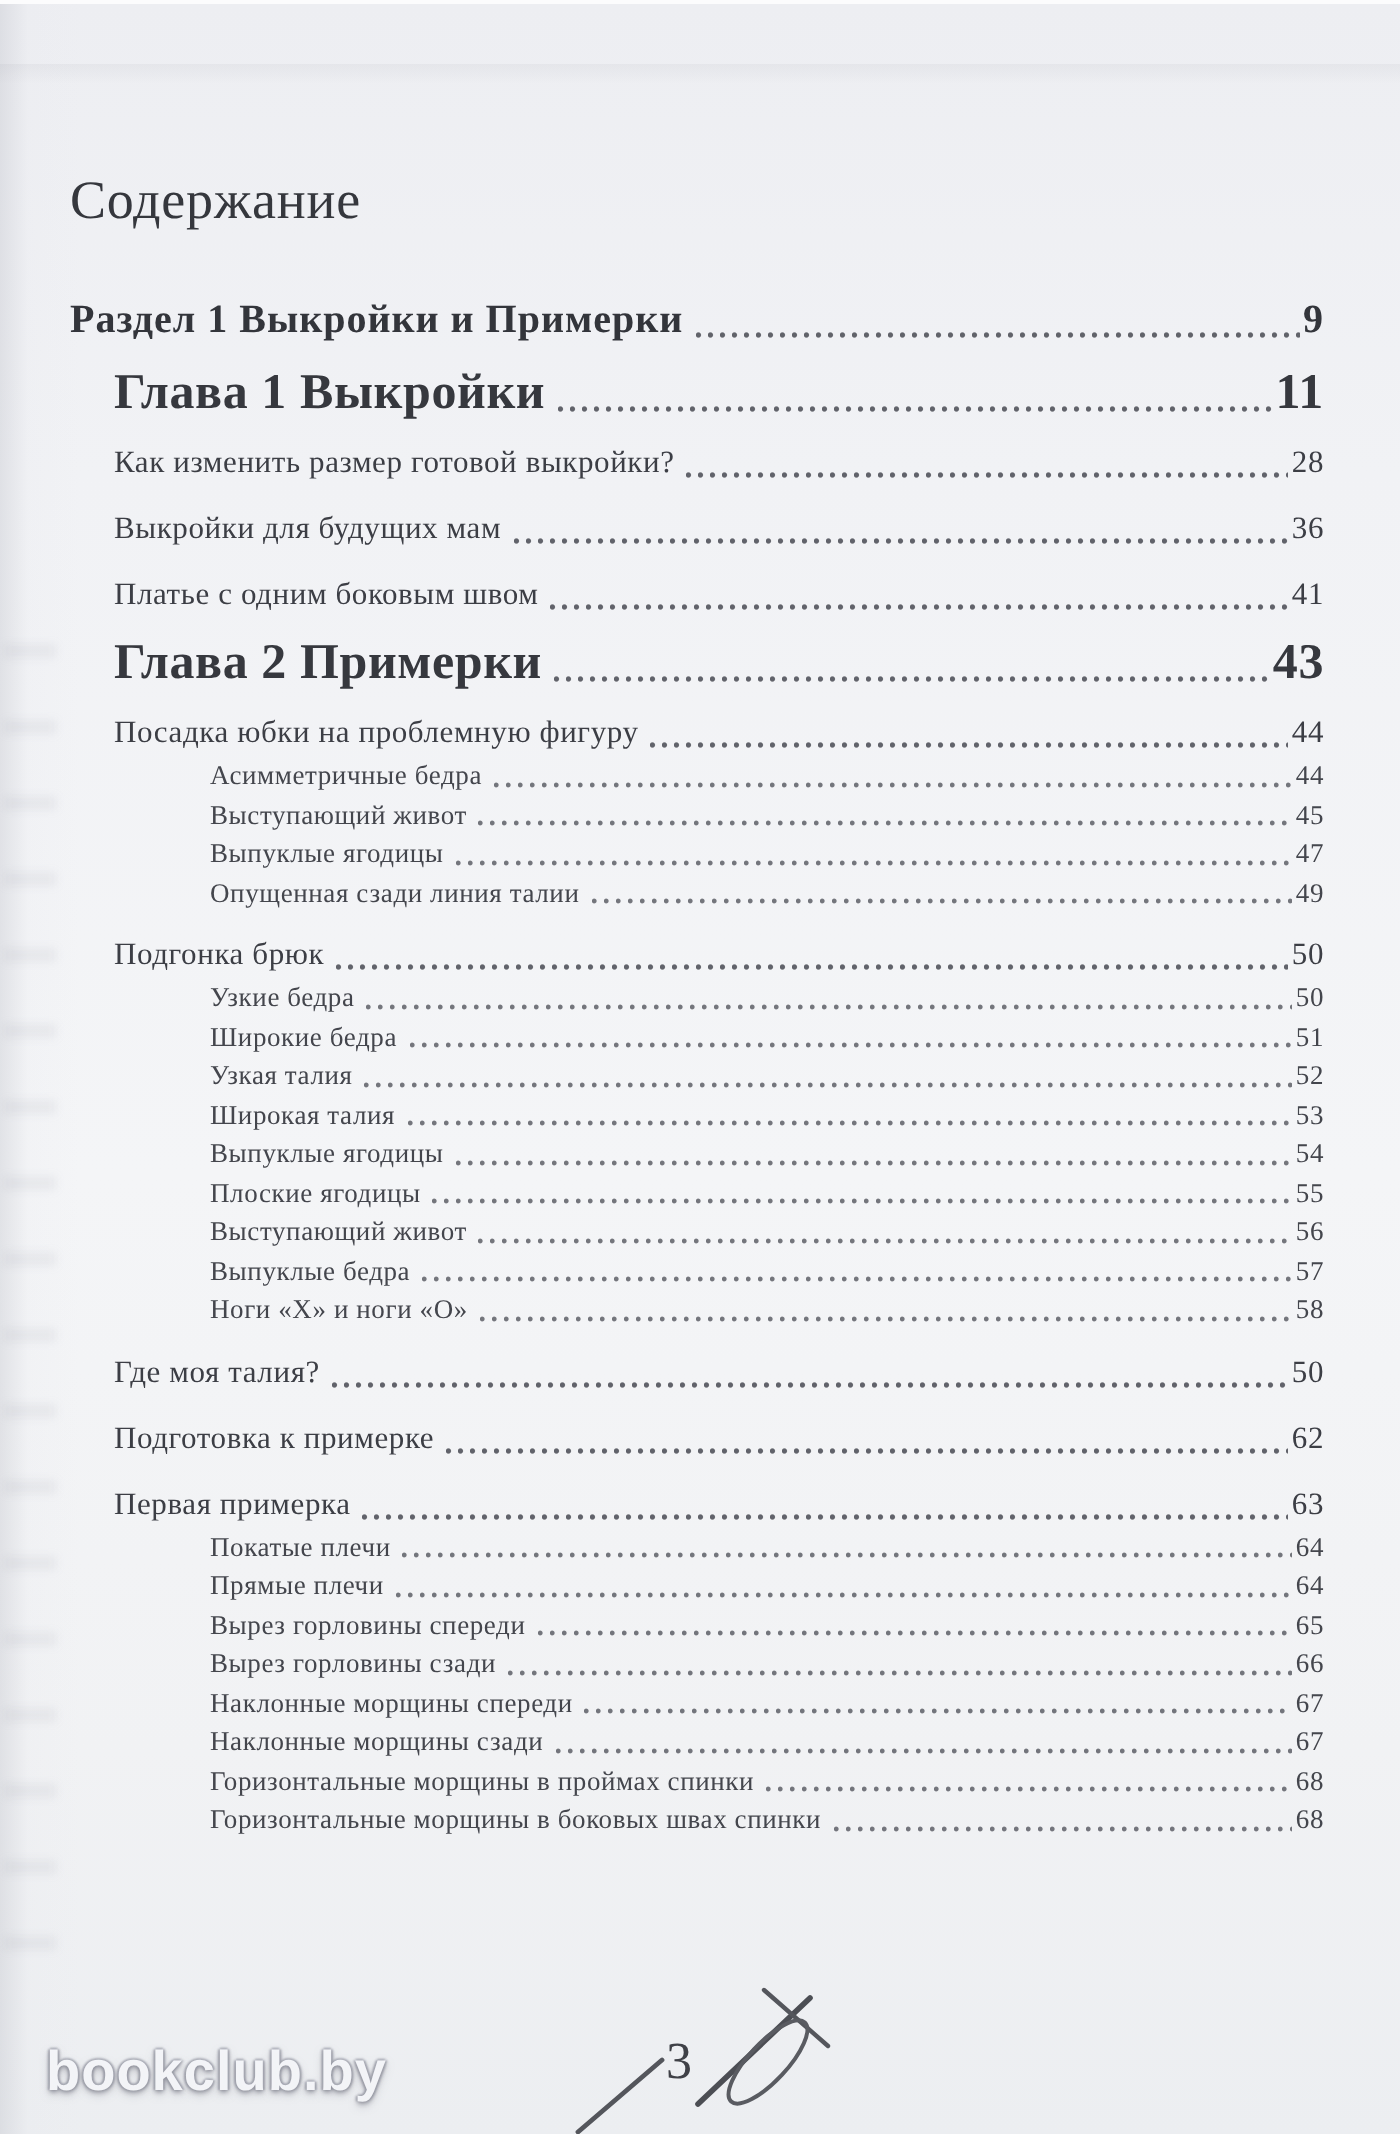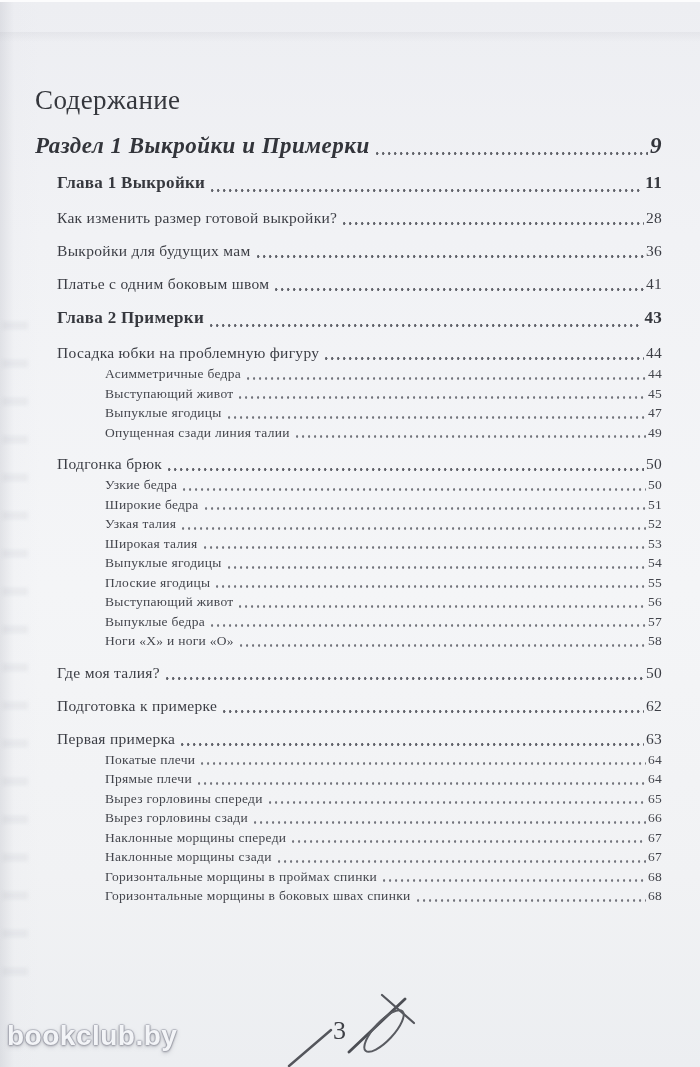--- a/index.html
+++ b/index.html
@@ -61,32 +61,31 @@
     align-self: flex-end;
     height: 5px;
     margin: 0 2px 3px 6px;
     background-image: radial-gradient(circle at 1.2px 2.5px, rgba(72,74,82,0.85) 1.05px, rgba(72,74,82,0) 1.6px);
     background-size: 6px 5px;
     background-repeat: repeat-x;
   }
   .row .pg { white-space: nowrap; }
 
   .row.section {
-    margin-top: 16px;
-    font-size: 23px;
+    margin-top: 30px;
+    font-size: 20px;
     font-weight: 700;
     line-height: 28px;
     color: #33353b;
     letter-spacing: 0.5px;
-    font-style: italic;
   }
   .row.section .dots { margin-bottom: 4px; }
   .row.chapter {
     margin-top: 10px;
-    font-size: 17px;
+    font-size: 25px;
     font-weight: 600;
     line-height: 26px;
     color: #36383e;
     padding-left: 22px;
   }
   .row.topic {
     margin-top: 10px;
     font-size: 15.5px;
     font-weight: 500;
     line-height: 23px;
@@ -114,21 +113,21 @@
   .pagenum {
     position: absolute;
     left: 50px; top: 26px;
     font-size: 26px;
     color: #3f4147;
     font-family: "Liberation Serif", serif;
   }
 
   .watermark {
     position: absolute;
-    left: 7px; top: 1018px;
+    left: 23px; top: 1018px;
     font-family: "Liberation Sans", "DejaVu Sans", sans-serif;
     font-size: 28px;
     font-weight: 700;
     letter-spacing: 0.5px;
     color: rgba(248, 249, 252, 0.95);
     text-shadow:
       0 1px 2px rgba(142, 144, 154, 0.9),
       0 -1px 1px rgba(170, 172, 182, 0.7),
       1px 0 1px rgba(160, 162, 172, 0.8),
       -1px 0 1px rgba(160, 162, 172, 0.8),

